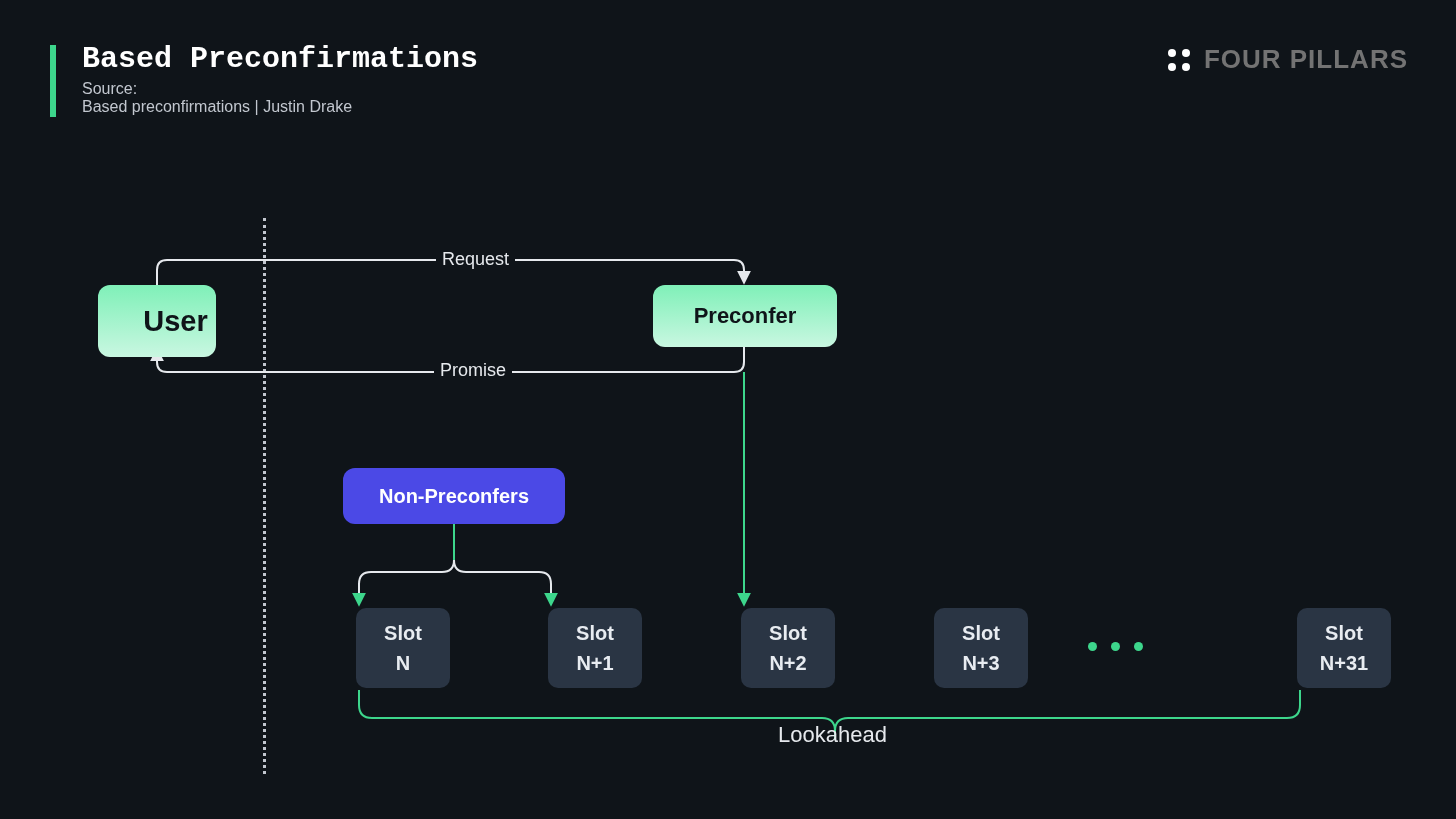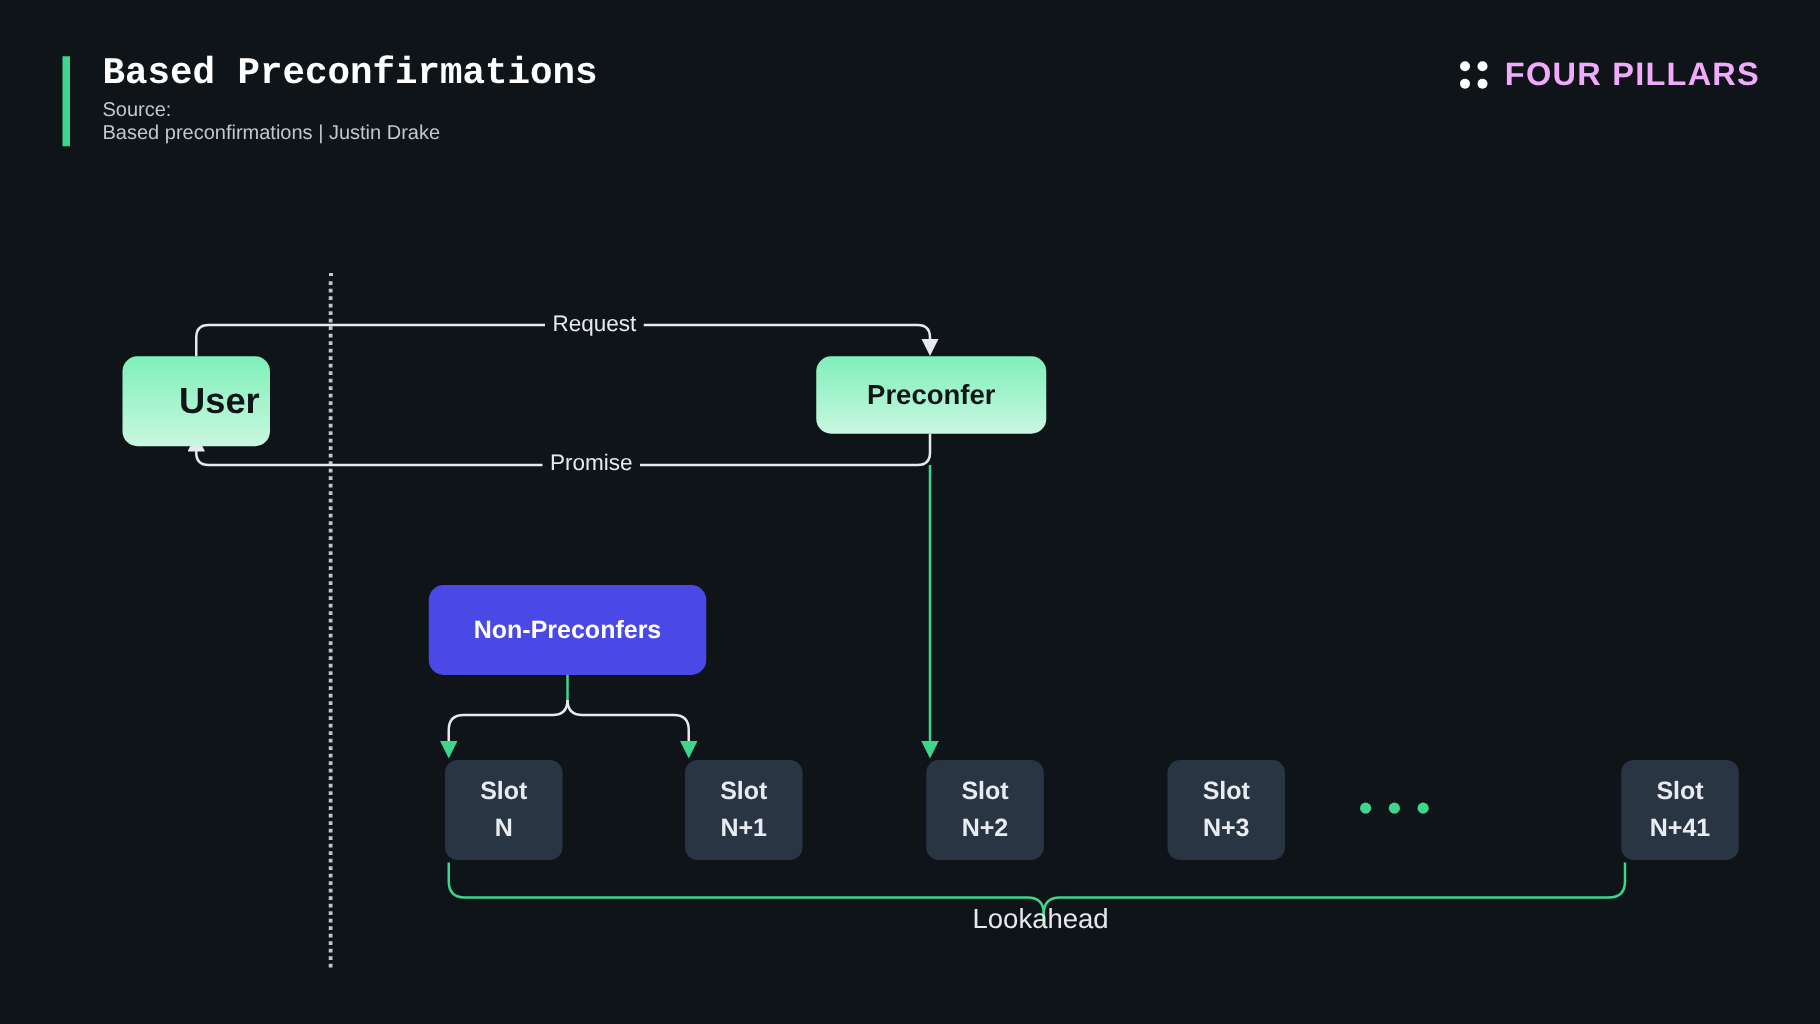--- a/index.html
+++ b/index.html
@@ -57,21 +57,21 @@
     grid-template-rows: 8px 8px;
     gap: 6px;
   }
   .brand-dots span {
     width: 8px; height: 8px; border-radius: 50%; background: #ffffff;
   }
   .brand-text {
     font-size: 26px;
     font-weight: 700;
     letter-spacing: 1px;
-    color: #f0abfc;
+    color: #737373;
   }
 
   .node {
     position: absolute;
     display: flex;
     align-items: center;
     justify-content: center;
     border-radius: 12px;
     font-weight: 700;
   }
@@ -82,21 +82,21 @@
     font-size: 29px;
     padding-left: 37px;
   }
   .node-preconfer {
     left: 653px; top: 285px; width: 184px; height: 62px;
     background: linear-gradient(180deg, #7ff0b8 0%, #c9f7e1 100%);
     color: #0f1419;
     font-size: 22px;
   }
   .node-nonpreconfers {
-    left: 343px; top: 468px; width: 222px; height: 72px;
+    left: 343px; top: 468px; width: 222px; height: 56px;
     background: #4b49e6;
     color: #ffffff;
     font-size: 20px;
   }
   .slot {
     position: absolute;
     width: 94px;
     height: 80px;
     background: #2a3544;
     border-radius: 10px;
@@ -211,21 +211,21 @@
 <div class="slot" style="left:697px; top:608px">
   <span>Slot</span>
   <span>N+2</span>
 </div>
 <div class="slot" style="left:890px; top:608px">
   <span>Slot</span>
   <span>N+3</span>
 </div>
 <div class="slot" style="left:1253px; top:608px">
   <span>Slot</span>
-  <span>N+41</span>
+  <span>N+31</span>
 </div>
 
 <div class="ellipsis" style="left:1088px; top:642px">
   <span></span>
     <span></span>
     <span></span>
 </div>
 
 <div class="lookahead-label" style="left:778px; top:722px">Lookahead</div>
 

